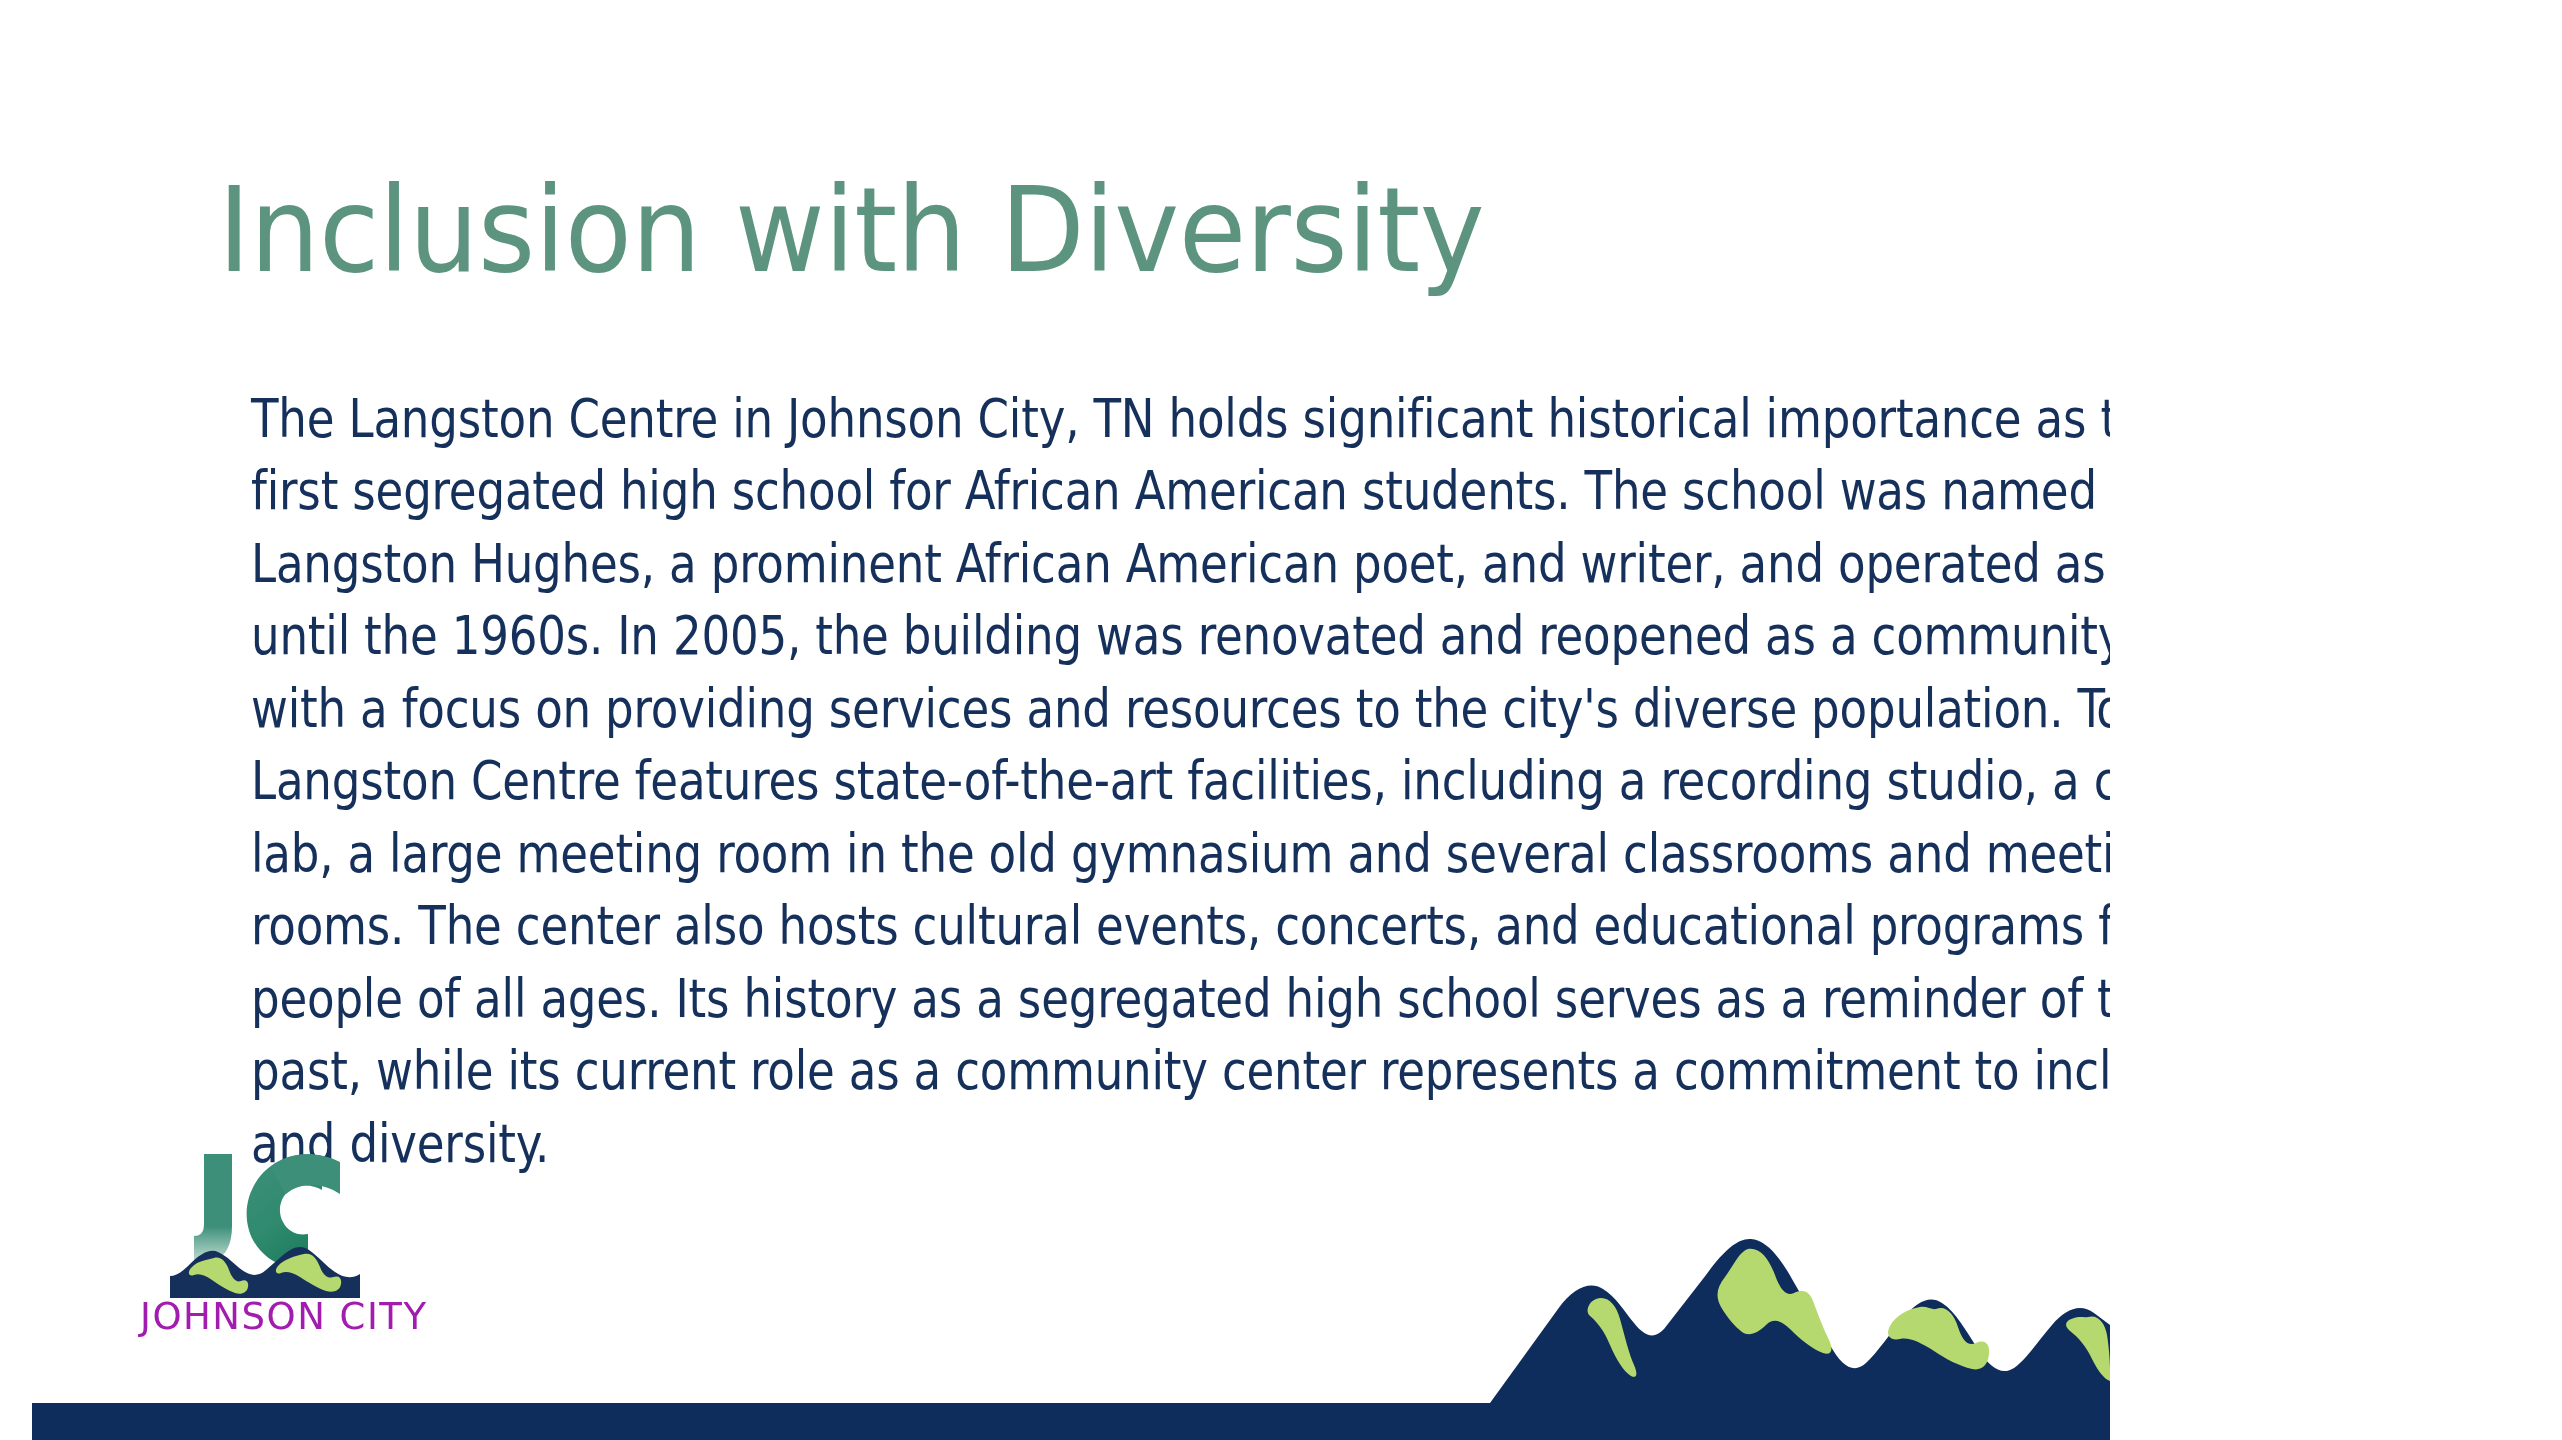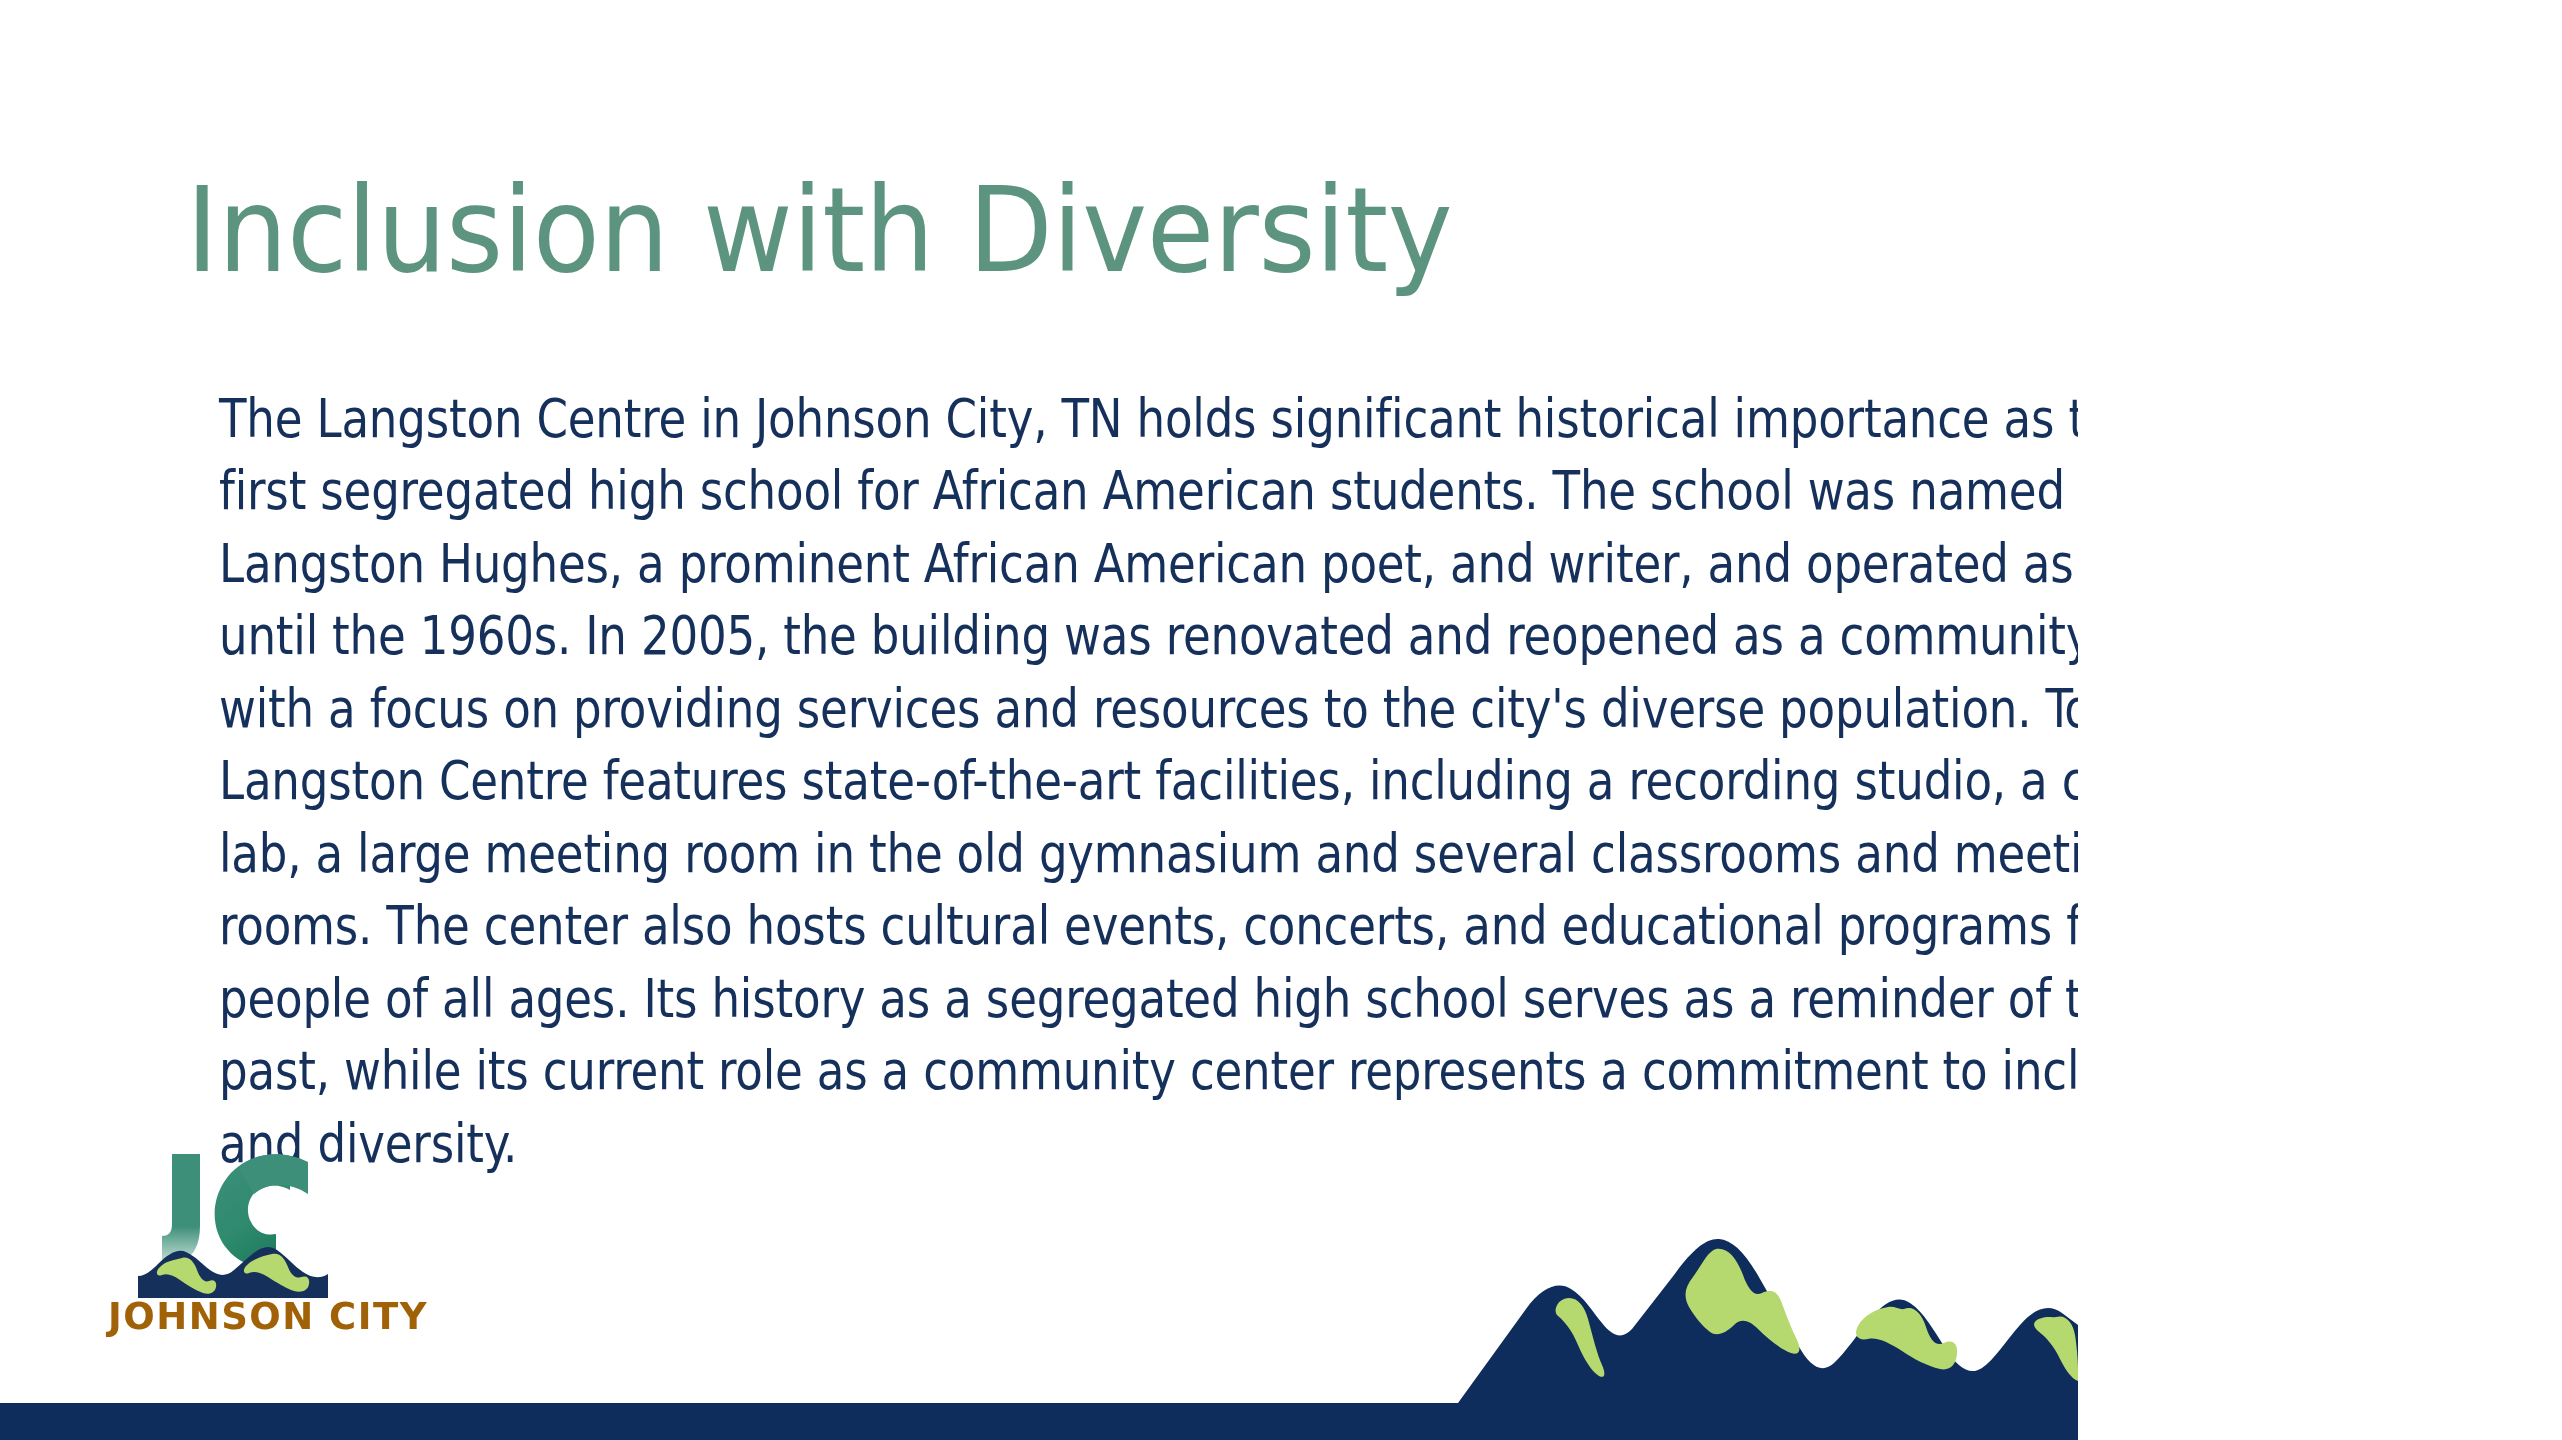--- a/index.html
+++ b/index.html
@@ -8,20 +8,21 @@
     padding: 0;
     background: #ffffff;
   }
   #slide {
     position: relative;
     width: 2078px;
     height: 1440px;
     background: #ffffff;
     overflow: hidden;
     font-family: "DejaVu Sans", sans-serif;
+    margin-left: 32px;
   }
 
   
   #slide-title {
     position: absolute;
     left: 186px;
     top: 92px;
     width: 1600px;
     color: #5d9480;
     font-family: "DejaVu Sans", sans-serif;
@@ -84,23 +85,23 @@
     left: 30px;
     top: 0;
     width: 190px;
     height: 150px;
   }
   #jc-wordmark {
     position: absolute;
     left: 0;
     top: 150px;
     width: 300px;
-    color: #a16207;
+    color: #a21caf;
     font-family: "DejaVu Sans", sans-serif;
-    font-weight: bold;
+    font-weight: normal;
     font-size: 37px;
     letter-spacing: 1.5px;
     line-height: 1;
     white-space: nowrap;
   }
 </style>
 </head>
 <body>
 
 <div id="slide">

